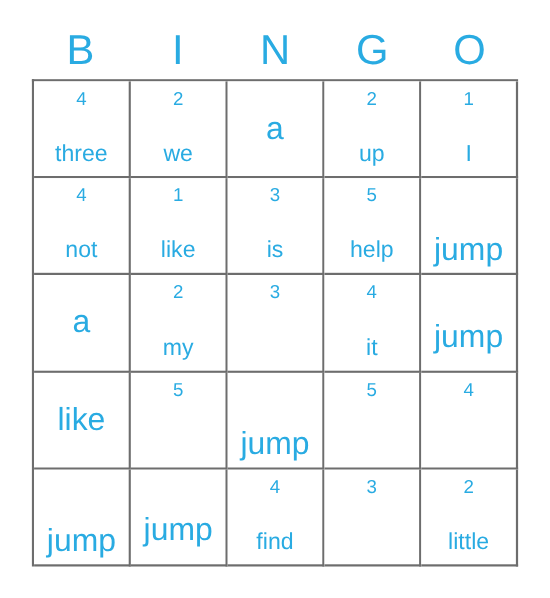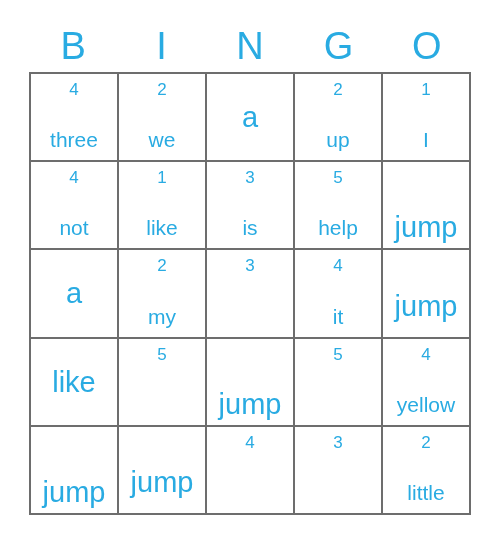--- a/index.html
+++ b/index.html
@@ -215,36 +215,36 @@
         </div>
       </div>
       <div class="cell">
         <div class="cell-inner">
           <div class="cell-number">5</div>
         </div>
       </div>
       <div class="cell">
         <div class="cell-inner">
           <div class="cell-number">4</div>
-          <div class="cell-word">yellow</div>
         </div>
       </div>
       <div class="cell big lower">
         <div class="cell-inner">
           <div class="cell-word">jump</div>
         </div>
       </div>
       <div class="cell big mid-lower">
         <div class="cell-inner">
           <div class="cell-word">jump</div>
         </div>
       </div>
       <div class="cell">
         <div class="cell-inner">
           <div class="cell-number">4</div>
+          <div class="cell-word">find</div>
         </div>
       </div>
       <div class="cell">
         <div class="cell-inner">
           <div class="cell-number">3</div>
         </div>
       </div>
       <div class="cell">
         <div class="cell-inner">
           <div class="cell-number">2</div>

